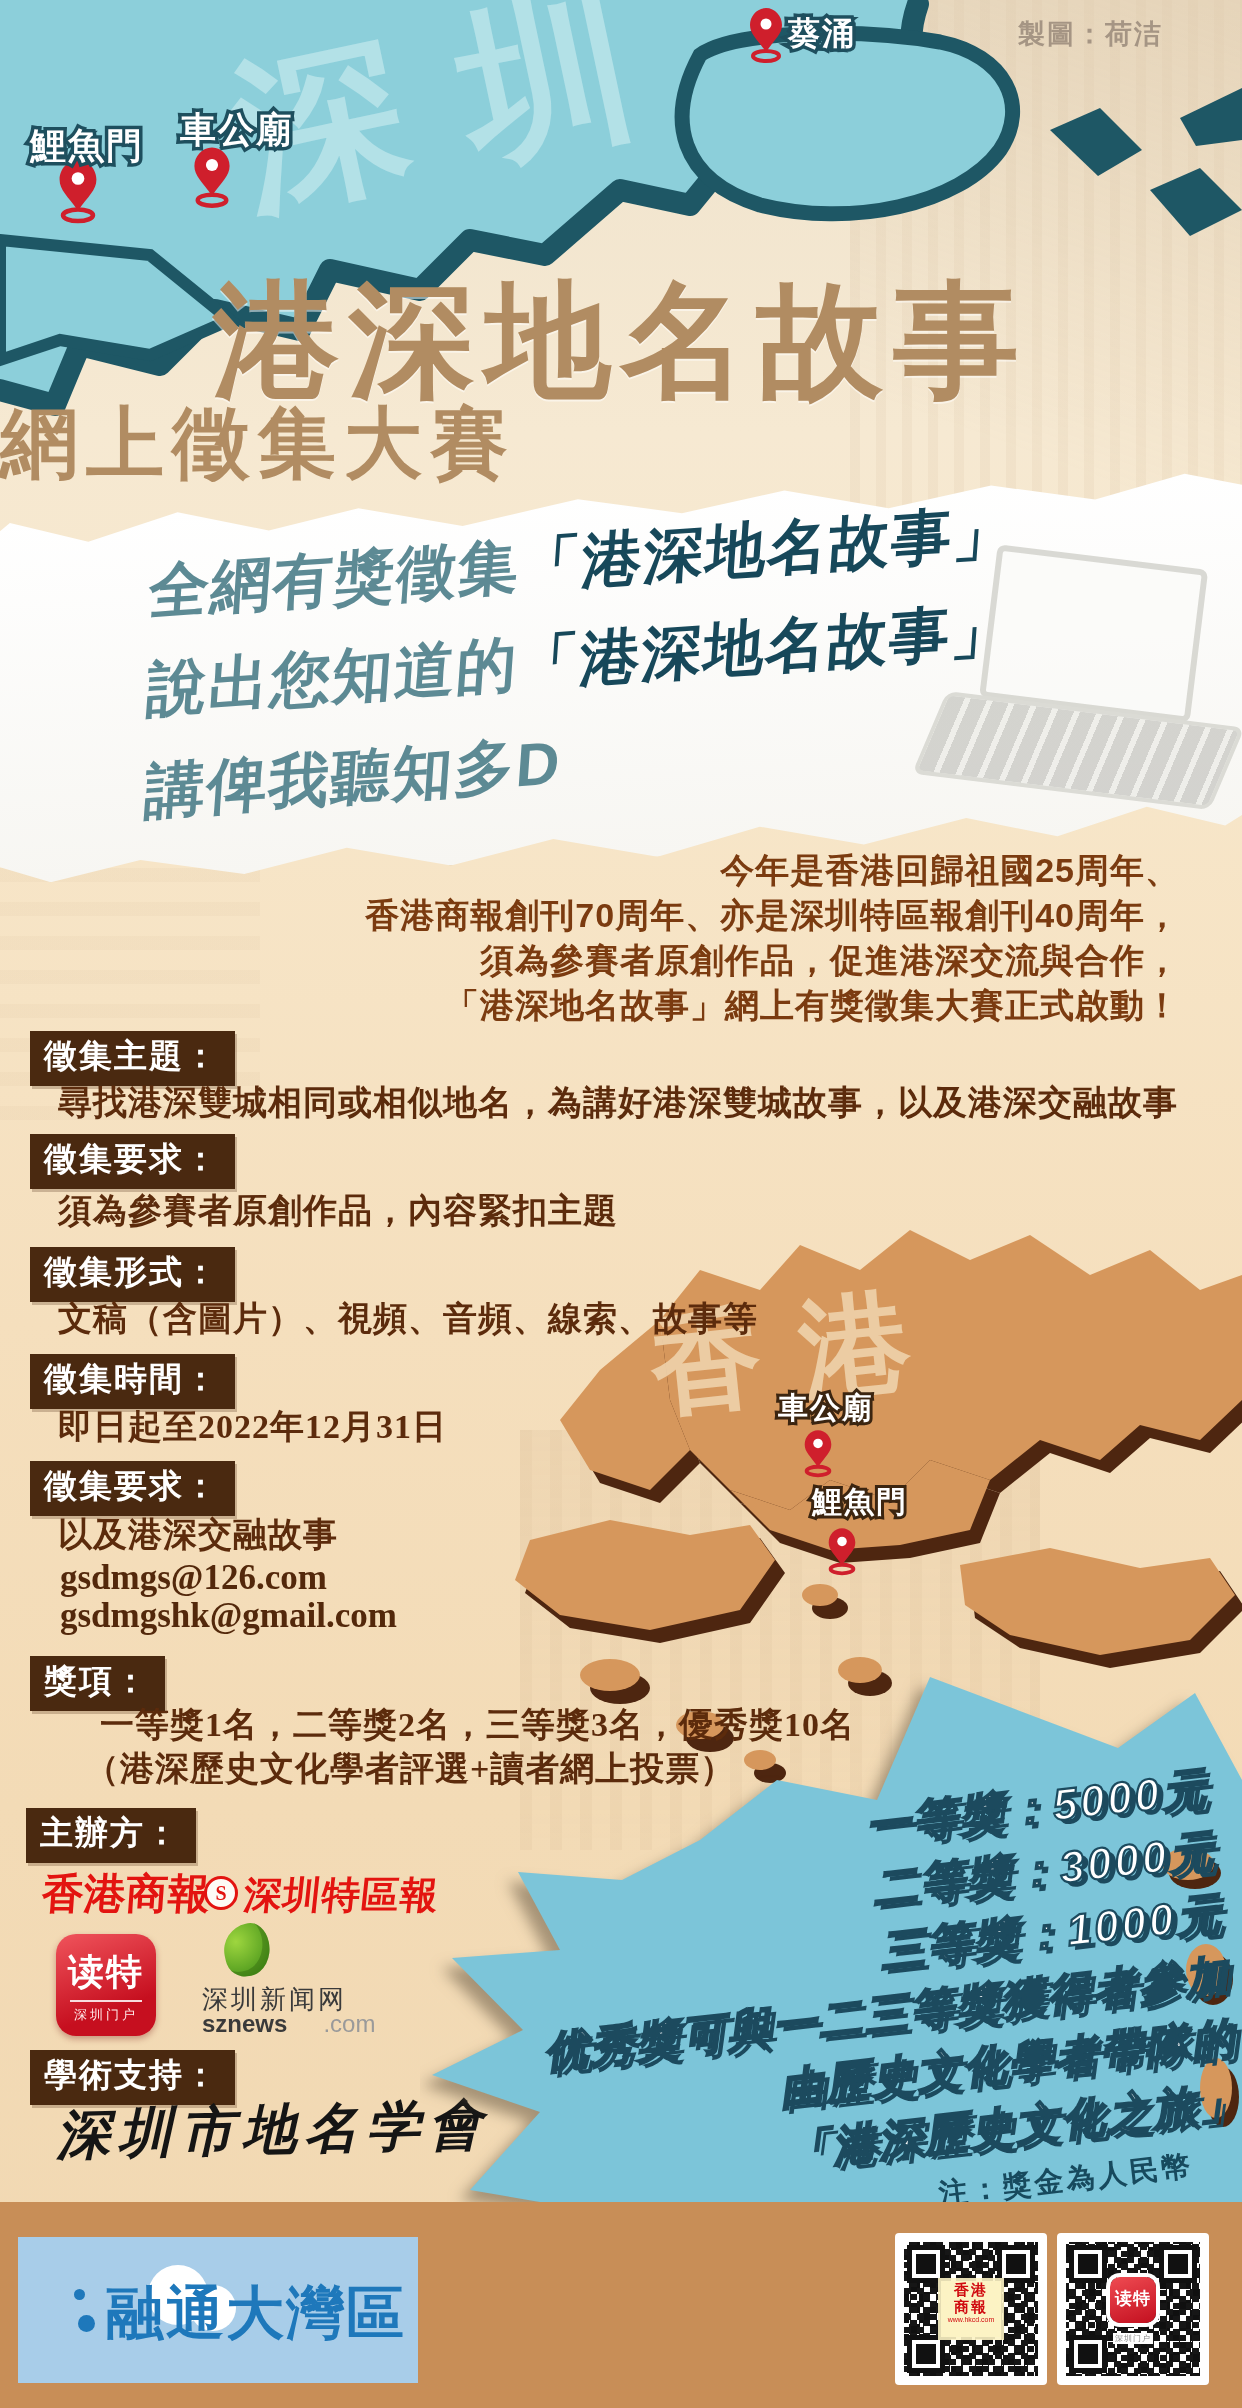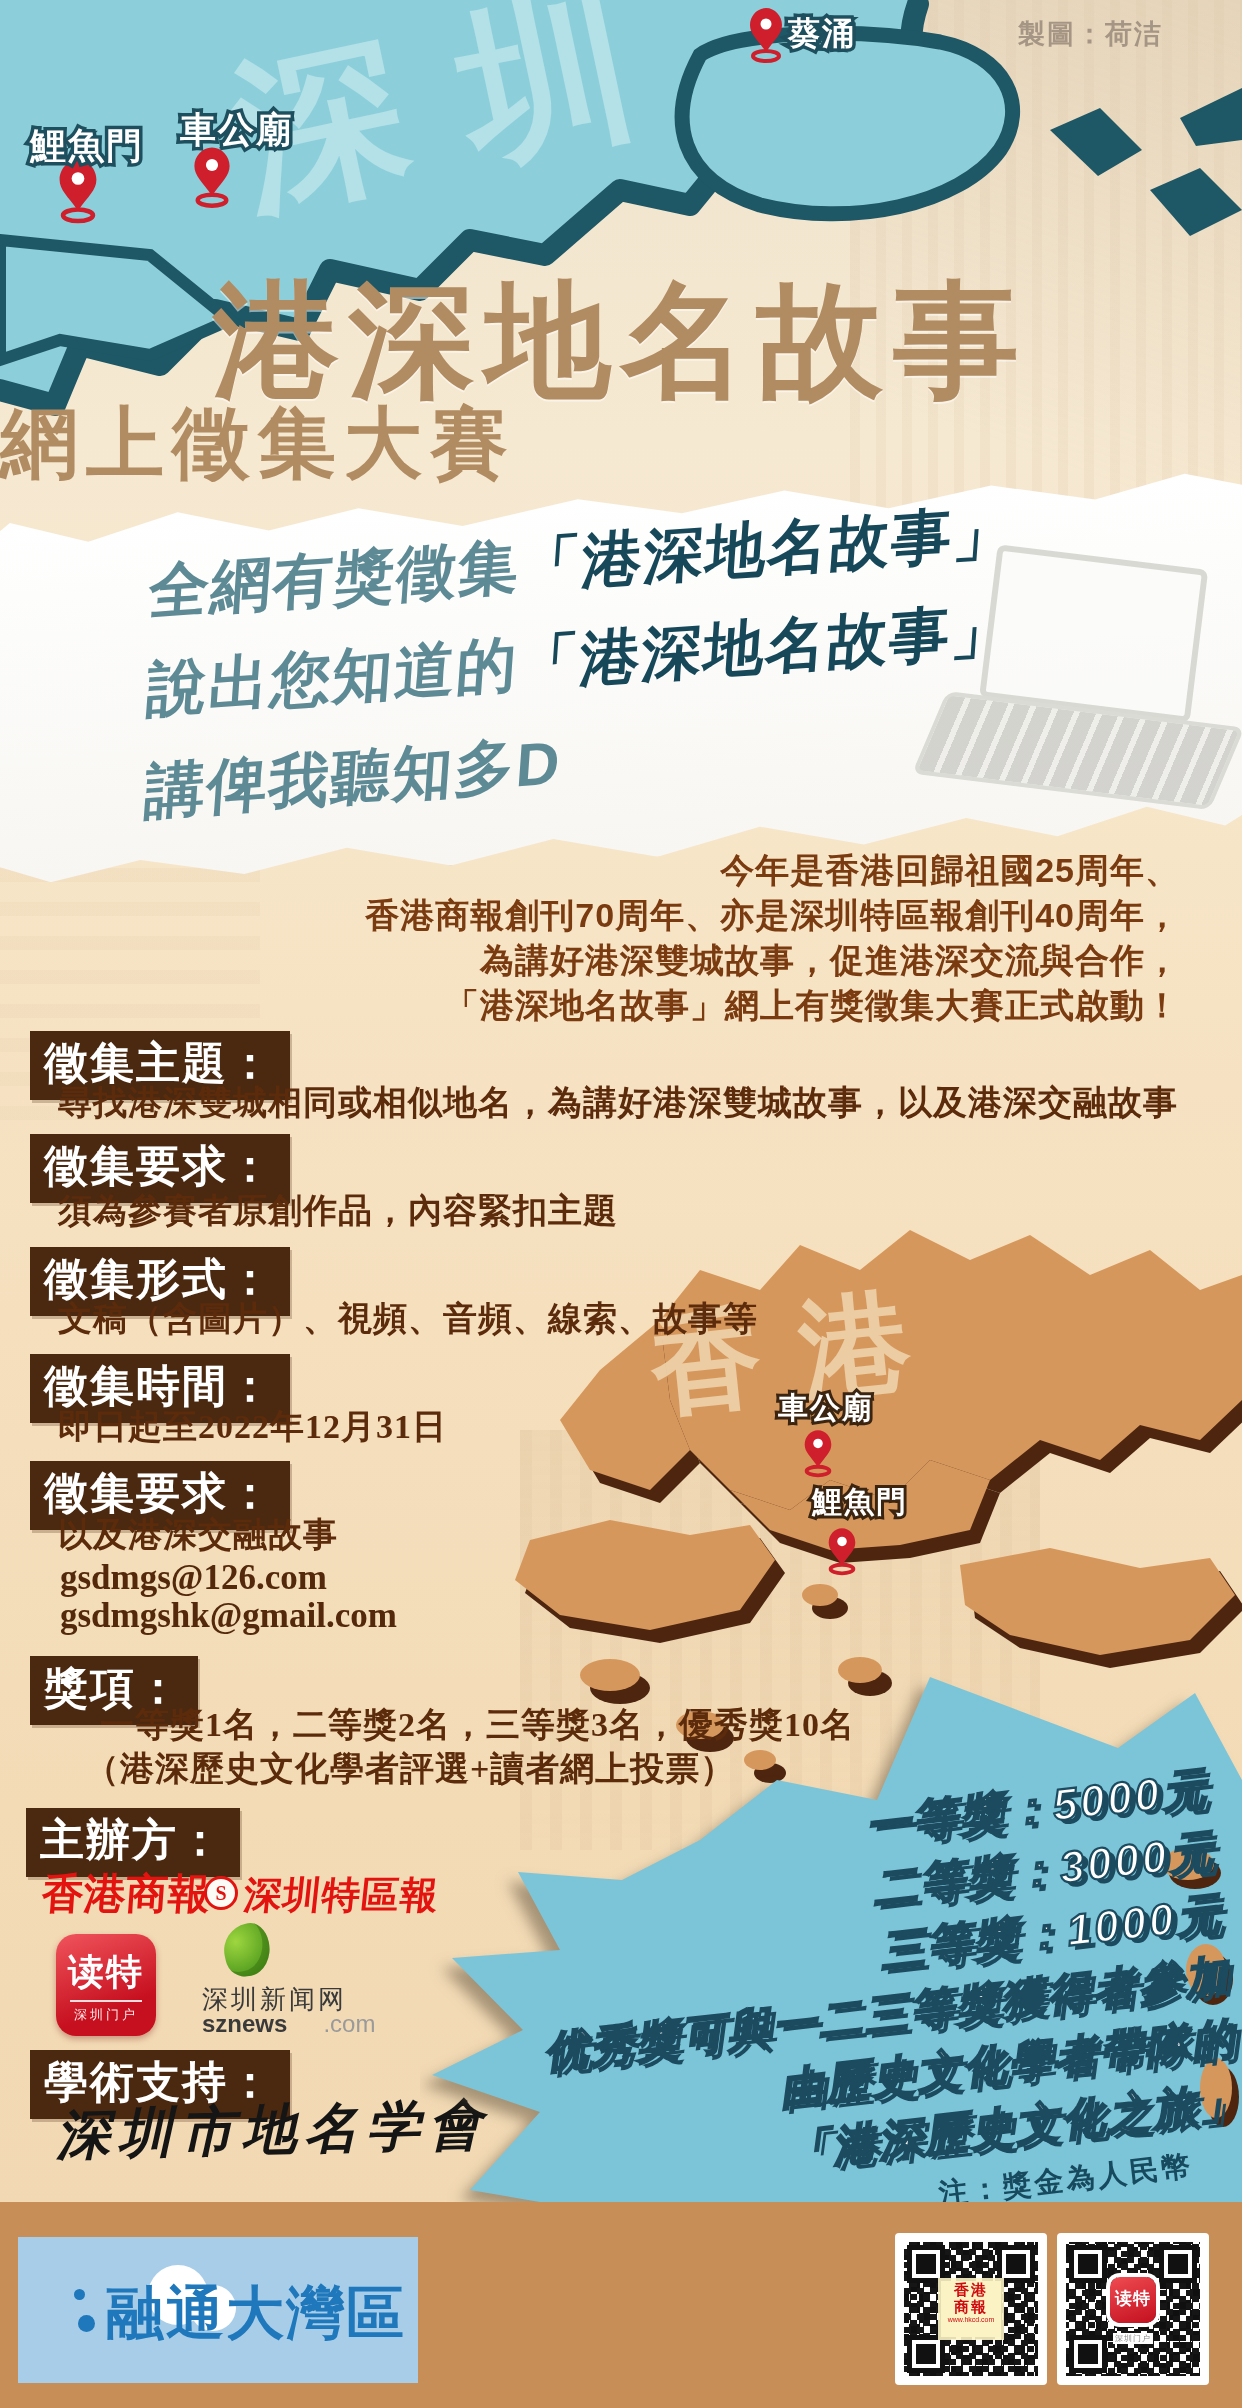--- a/index.html
+++ b/index.html
@@ -46,21 +46,21 @@
   .slog .dk{color:#17485a;}
   .slog1{left:152px;top:552px;}
   .slog2{left:150px;top:650px;}
   .slog3{left:148px;top:752px;}
 
   
   .intro{left:0;top:848px;width:1180px;text-align:right;font-size:34px;font-weight:bold;
     color:#7b3b10;line-height:45px;letter-spacing:1px;}
 
   
-  .shead{display:inline-block;background:#4a2910;color:#ffffff;font-size:44px;font-weight:bold;
+  .shead{display:inline-block;background:#4a2910;color:#ffffff;font-size:33px;font-weight:bold;
     padding:3px 16px 7px 14px;letter-spacing:2px;box-shadow:2px 3px 0 rgba(74,41,16,.25);}
   .sbody{font-family:"Liberation Serif","DejaVu Serif",serif;font-weight:bold;font-size:34px;
     color:#5c2b0c;letter-spacing:1px;white-space:nowrap;}
   .email{font-family:"Liberation Serif","DejaVu Serif",serif;font-weight:bold;font-size:35px;color:#53280b;}
 
   
   .hkcd-logo{left:42px;top:1866px;font-family:"Liberation Serif","DejaVu Serif",serif;font-weight:bold;
     font-size:42px;color:#e31410;transform:skewX(-4deg);letter-spacing:0px;}
   .sztqb-emblem{left:204px;top:1876px;width:28px;height:28px;border:3px solid #e31410;border-radius:50%;
     background:#fdfbf6;text-align:center;line-height:28px;font-family:"Liberation Serif",serif;
@@ -170,21 +170,21 @@
   <div class="abs slog slog2">
     <span class="lt">說出您知道的</span><span class="dk">「港深地名故事」</span>
   </div>
   <div class="abs slog slog3">
     <span class="lt">講俾我聽知多D</span>
   </div>
 
   <div class="abs intro">
     <div>今年是香港回歸祖國25周年、</div>
     <div>香港商報創刊70周年、亦是深圳特區報創刊40周年，</div>
-    <div>為講好港深雙城故事，促進港深交流與合作，</div>
+    <div>須為參賽者原創作品，促進港深交流與合作，</div>
     <div>「港深地名故事」網上有獎徵集大賽正式啟動！</div>
   </div>
 
   <svg class="abs" style="left:400px;top:1200px" width="842" height="760" viewBox="0 0 842 760">
     <g style="filter:drop-shadow(10px 13px 0 #4e2610)">
       <path d="M260,120 L300,70 L360,90 L400,45 L460,70 L510,30 L570,60 L630,35 L690,75 L750,50 L800,90 L842,75 L842,200 L800,240 L740,225 L700,260 L640,240 L590,280 L530,260 L490,300 L430,280 L390,310 L330,290 L290,250 L270,200 Z" fill="#d6975c"></path>
       <path d="M200,170 L260,120 L270,200 L290,250 L250,290 L190,270 L160,220 Z" fill="#d6975c"></path>
       <path d="M330,290 L390,310 L430,280 L490,300 L530,260 L590,280 L570,330 L500,345 L430,350 L370,330 Z" fill="#d6975c"></path>
       <path d="M130,340 L210,320 L290,335 L350,325 L375,360 L340,410 L250,430 L160,415 L115,380 Z" fill="#d6975c"></path>
       <path d="M560,365 L650,348 L740,368 L810,358 L835,395 L790,440 L700,455 L610,435 L565,405 Z" fill="#d6975c"></path>

